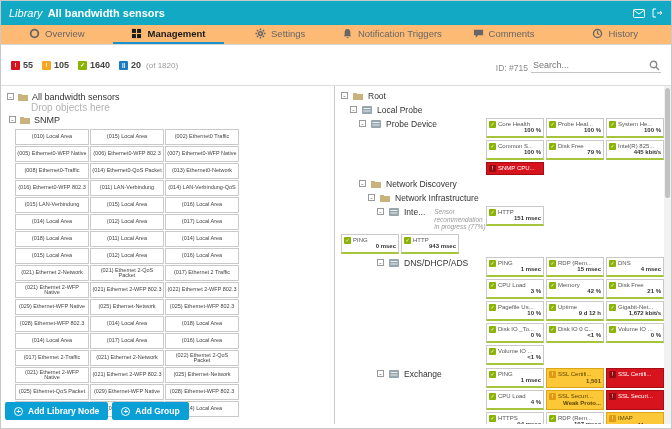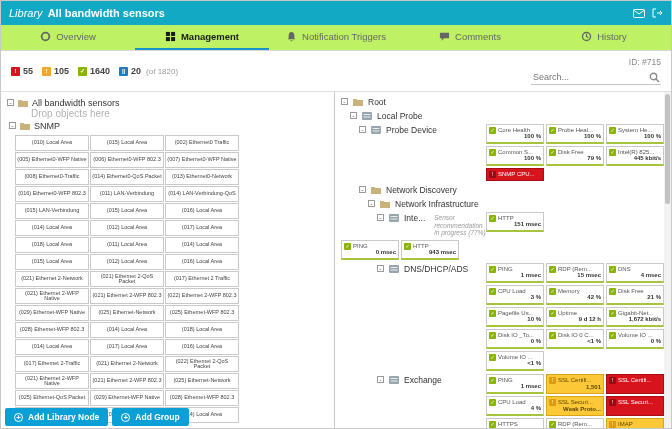--- a/index.html
+++ b/index.html
@@ -7,33 +7,33 @@
   body{font-family:"Liberation Sans",sans-serif;font-size:10px;color:#333;background:#fff;position:relative;border:1px solid #c9c9c9}
 
   
   .topbar{height:24px;background:#12a9c4;color:#fff;display:flex;align-items:center;padding:0 8px;font-size:11px}
   .t-prefix{font-style:italic;margin-right:5px}
   .t-main{font-weight:bold}
   .top-icons{margin-left:auto;display:flex;gap:7px;align-items:center}
   .top-icons span{display:inline-flex}
 
   
-  .tabbar{height:26px;border-bottom:1px solid #d8d8d8;display:flex;background:#bef264}
+  .tabbar{height:20px;border-bottom:1px solid #d8d8d8;display:flex;background:#fdba74}
   .tab{flex:1;display:flex;align-items:center;justify-content:center;gap:5px;color:#666;cursor:pointer;border-bottom:2px solid transparent;font-size:9.5px}
   .tab.active{color:#1a1a1a;font-weight:bold;border-bottom-color:#1791c8}
   .tab-ic{display:inline-flex}
 
   
   .statusbar{height:40px;display:flex;align-items:center;padding:0 10px}
   .counts{display:flex;align-items:center}
   .count{display:flex;align-items:center;gap:3px;margin-right:9px;font-weight:bold;font-size:9px;color:#444;cursor:pointer}
   .sq{width:9px;height:9px;border-radius:1px;color:#fff;font-size:6px;line-height:9px;text-align:center;font-weight:bold;display:inline-block}
   .sq-down{background:#d7141e}.sq-warning{background:#f5a623}.sq-up{background:#8ab403}.sq-paused{background:#1d7cc4}
   .of{color:#9a9a9a;font-size:8px;font-weight:normal;margin-left:-4px;margin-right:8px}
-  .right-meta{margin-left:auto;display:flex;flex-direction:column;align-items:flex-end;gap:3px}
+  .right-meta{margin-left:auto;display:flex;flex-direction:row;align-items:flex-end;gap:3px}
   .id-label{color:#8a8a8a;font-size:8.5px}
   .search-wrap{position:relative}
   .search-input{border:0;border-bottom:1px solid #c4c4c4;width:130px;font-size:9px;padding:2px 16px 2px 2px;color:#666;outline:none;font-family:"Liberation Sans",sans-serif}
   .search-ic{position:absolute;right:1px;top:2px}
 
   
   .main{display:flex;height:339px;border-top:1px solid #dedede}
   .left-panel{width:334px;border-right:1px solid #c9c9c9;padding:4px 6px;overflow:hidden;position:relative;background:#fff}
   .right-panel{flex:1;padding:4px 10px 0 6px;overflow:hidden;position:relative;background:#fff}
 
@@ -108,20 +108,31 @@
     <div class="tab active">
       <span class="tab-ic">
         <svg width="11" height="11" viewBox="0 0 12 12">
           <rect x="1" y="1" width="4.4" height="4.4" fill="currentColor"></rect>
           <rect x="6.6" y="1" width="4.4" height="4.4" fill="currentColor"></rect>
           <rect x="1" y="6.6" width="4.4" height="4.4" fill="currentColor"></rect>
           <rect x="6.6" y="6.6" width="4.4" height="4.4" fill="currentColor"></rect>
         </svg>
       </span>
       <span>Management</span>
+    </div>
+    <div class="tab">
+      <span class="tab-ic">
+        <svg width="11" height="11" viewBox="0 0 12 12">
+          <circle cx="6" cy="6" r="2" fill="none" stroke="currentColor" stroke-width="1.6"></circle>
+          <g stroke="currentColor" stroke-width="1.6">
+            <path d="M6 0.5v2M6 9.5v2M0.5 6h2M9.5 6h2M2.1 2.1l1.4 1.4M8.5 8.5l1.4 1.4M9.9 2.1L8.5 3.5M3.5 8.5L2.1 9.9"></path>
+          </g>
+        </svg>
+      </span>
+      <span>Settings</span>
     </div>
     <div class="tab">
       <span class="tab-ic">
         <svg width="11" height="11" viewBox="0 0 12 12">
           <path d="M6 1C3.8 1 2.9 2.8 2.9 5v2.5L1.9 9h8.2L9.1 7.5V5C9.1 2.8 8.2 1 6 1zM4.8 10a1.2 1.2 0 0 0 2.4 0z" fill="currentColor"></path>
         </svg>
       </span>
       <span>Notification Triggers</span>
     </div>
     <div class="tab">

